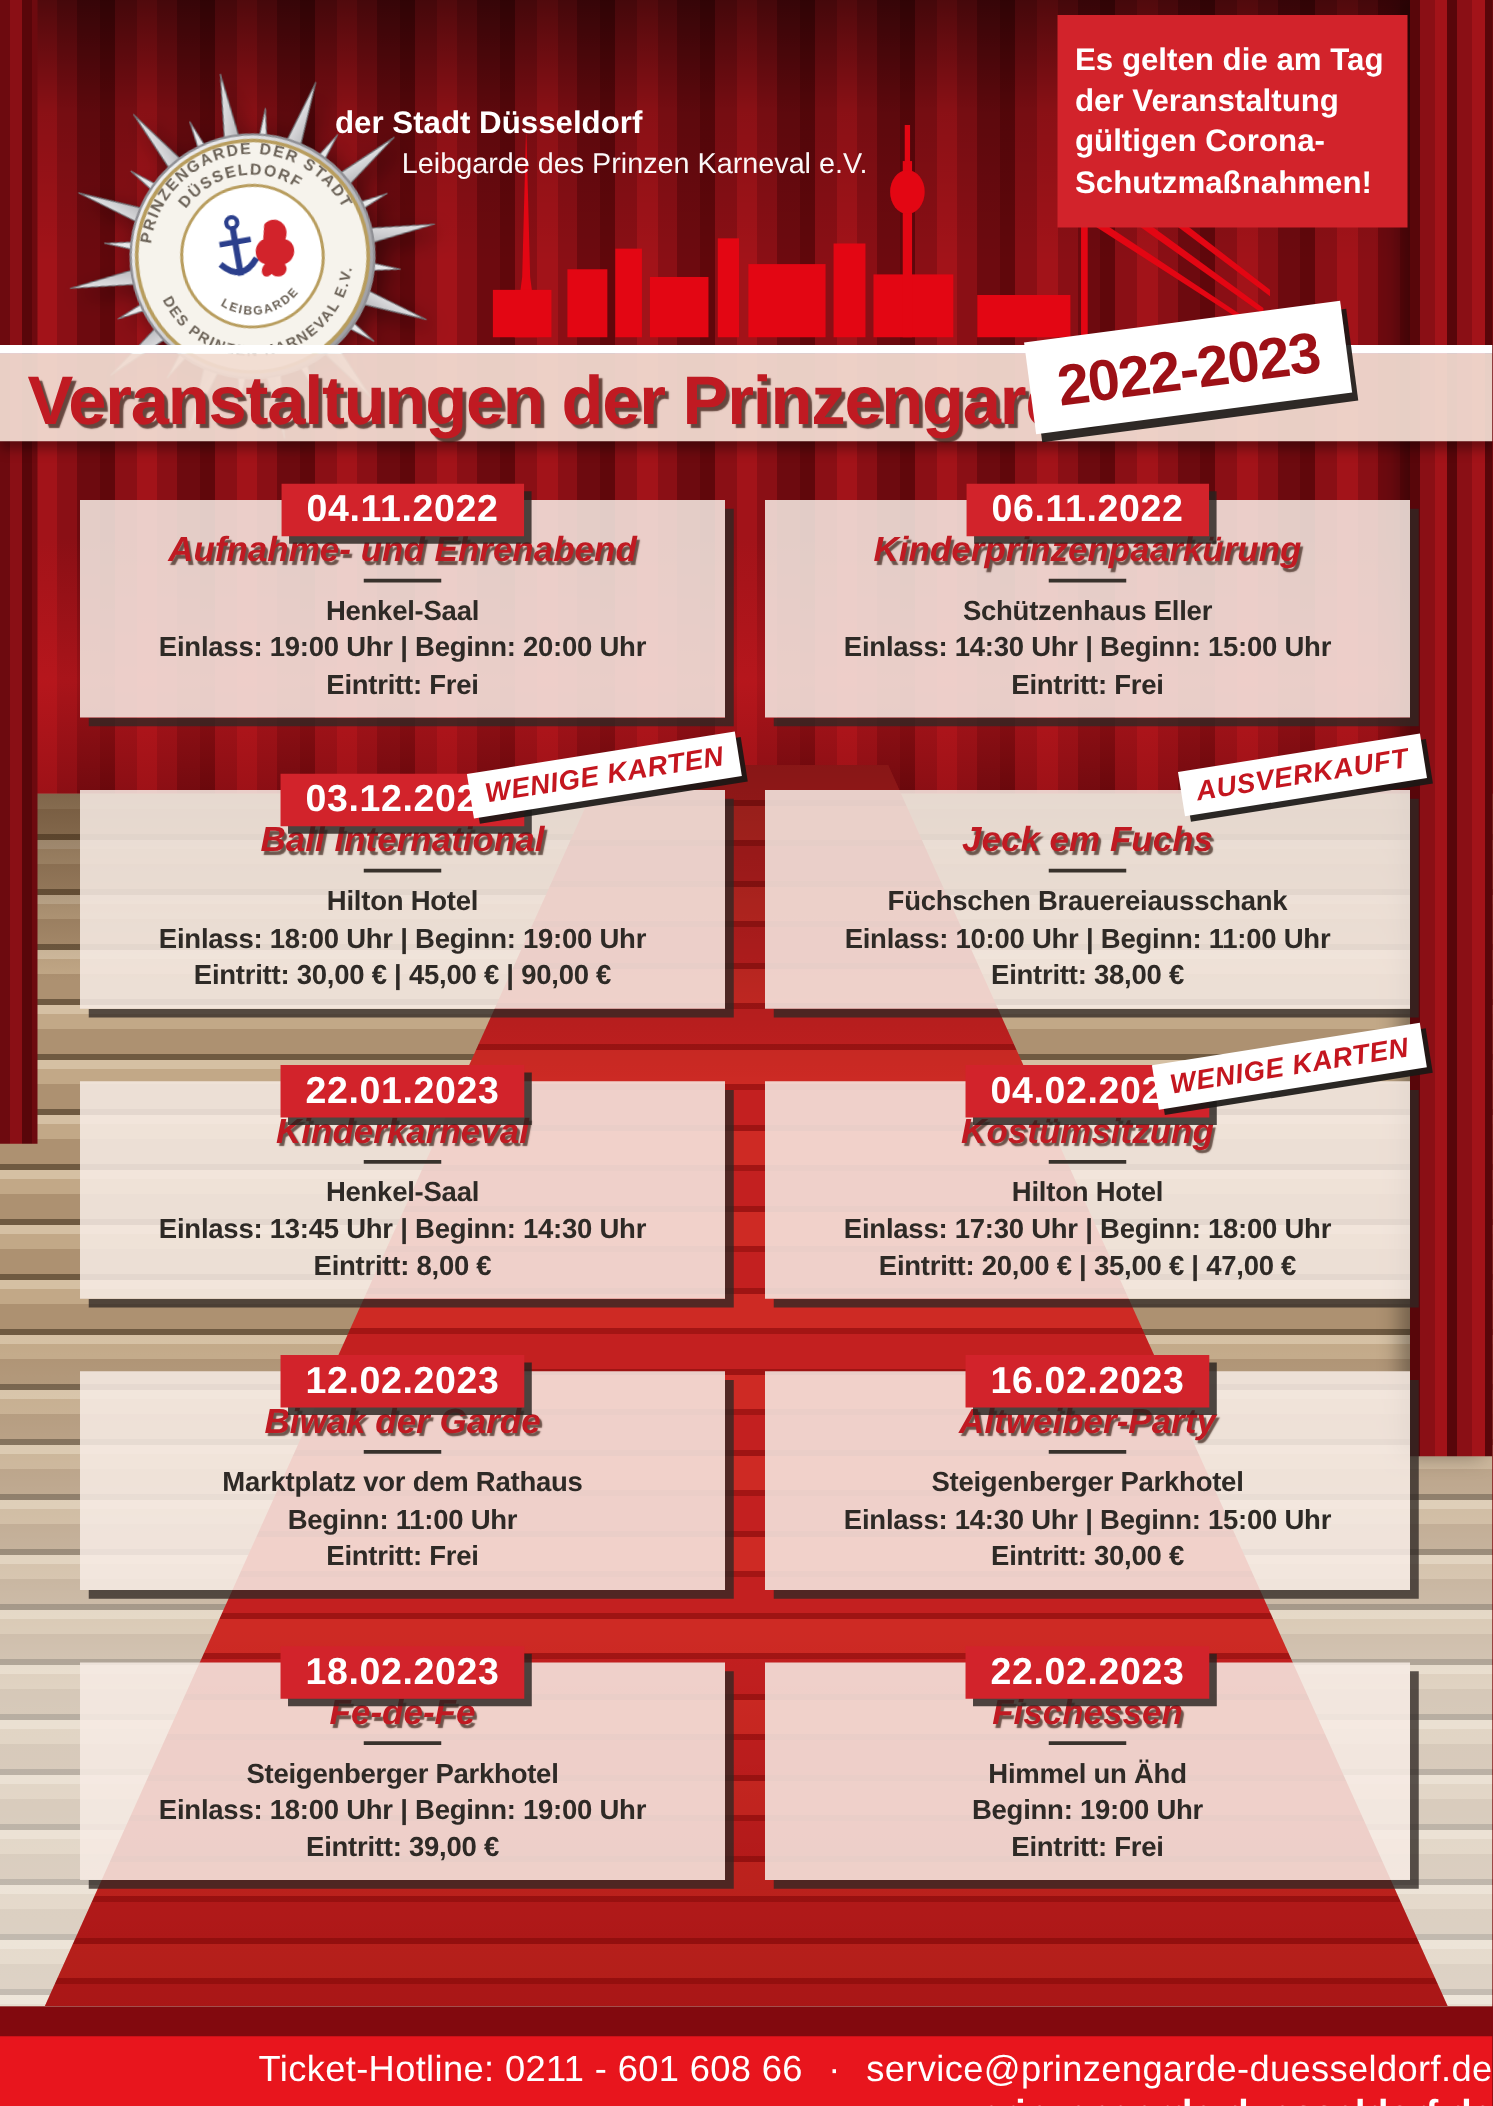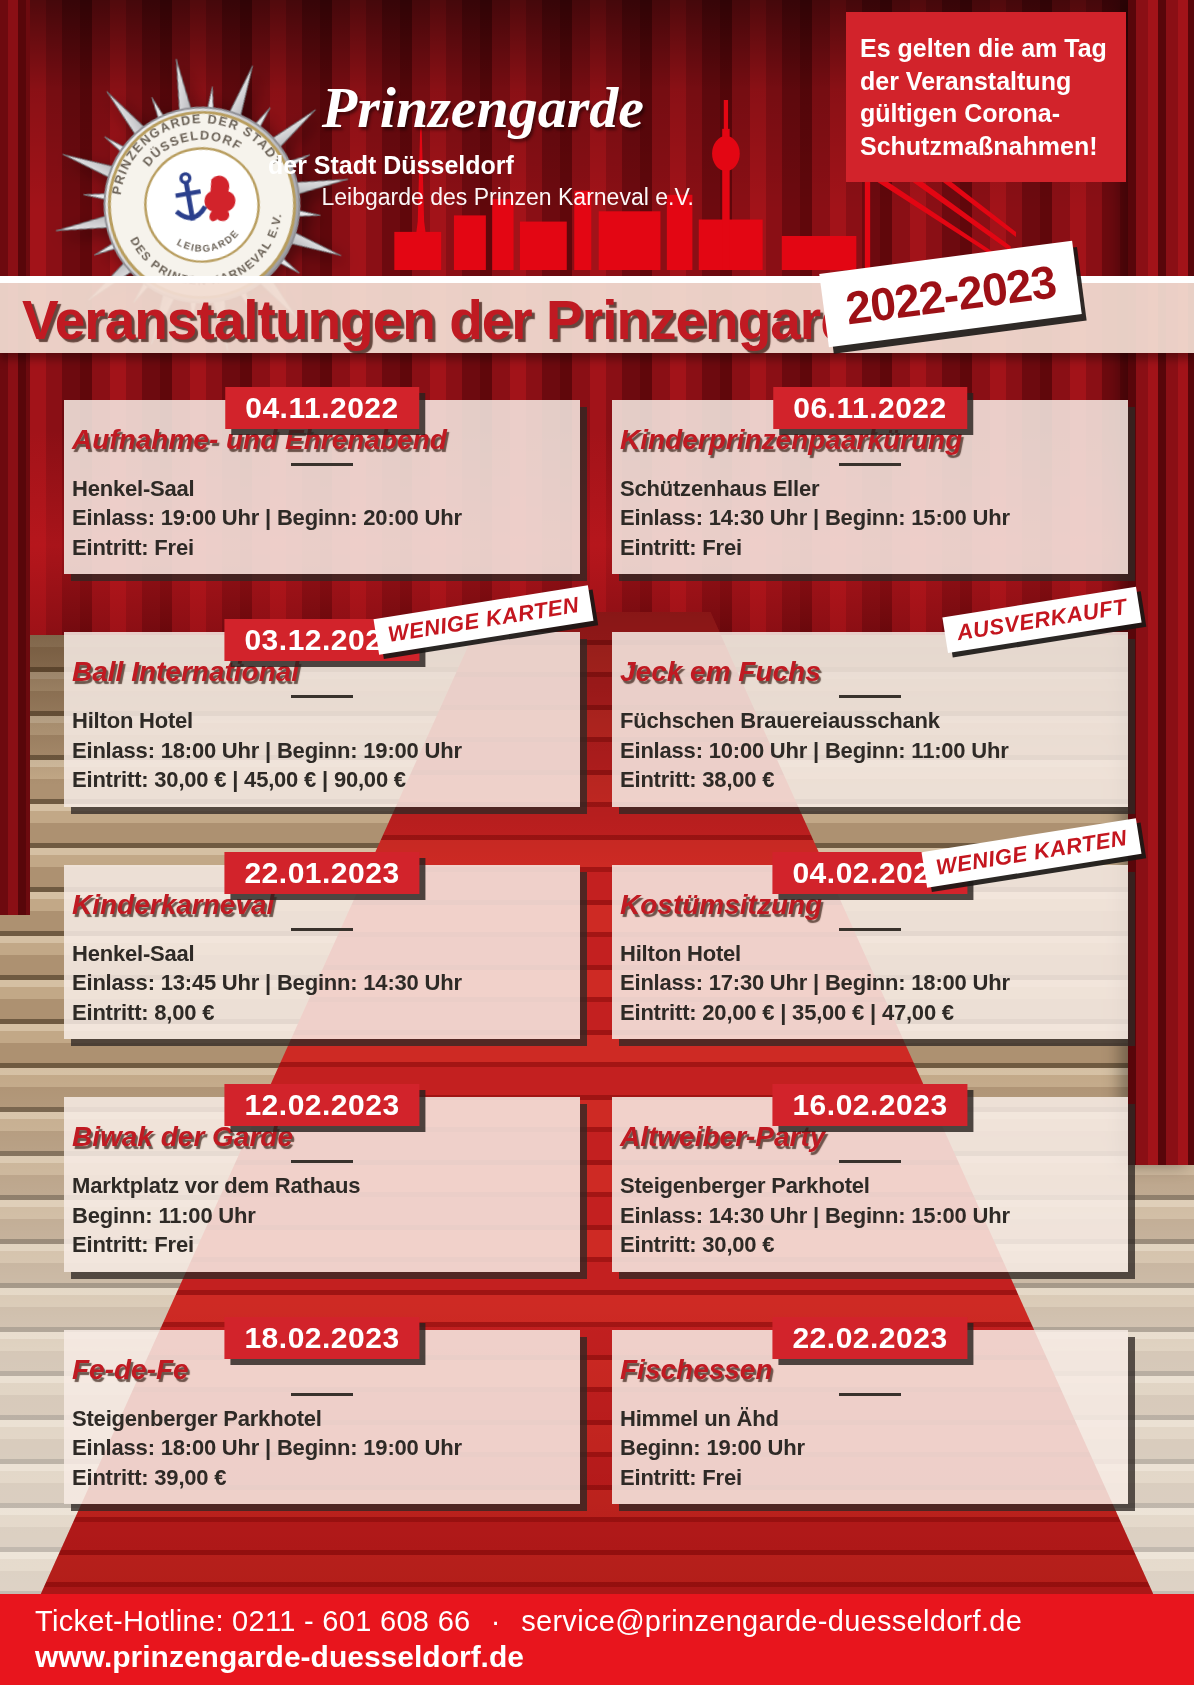--- a/index.html
+++ b/index.html
@@ -58,41 +58,41 @@
     background:rgba(241,220,209,.94);box-shadow:0 6px 9px rgba(0,0,0,.35);}
   .banner::before{content:"";position:absolute;left:0;right:0;top:-7px;height:7px;background:#fff;}
   .banner-title{margin:0;padding:5px 0 0 22px;font-size:55px;font-weight:bold;letter-spacing:-1px;
     color:var(--title-red,#c01a22);text-shadow:3px 3px 1px rgba(56,24,16,.75);}
   .season-flag{position:absolute;right:116px;top:-26px;background:#fff;padding:11px 22px 9px;
     transform:rotate(-7.5deg);font-size:46px;font-weight:bold;letter-spacing:-1px;
     color:#9d1016;box-shadow:4px 7px 0 rgba(25,22,20,.9);}
   
   .events{position:absolute;left:64px;right:66px;top:400px;z-index:6;
     display:grid;grid-template-columns:1fr 1fr;column-gap:32px;row-gap:58px;}
-  .event-card{position:relative;
+  .event-card{position:relative;text-align:center;
     background:var(--card-bg,rgba(246,234,227,.87));
     box-shadow:7px 7px 0 rgba(48,40,36,.78);
     padding:26px 8px 12px;}
   .event-date{position:absolute;top:-13px;left:50%;transform:translateX(-50%);
     background:var(--accent-red,#d2232b);color:#fff;font-size:30px;font-weight:bold;
     padding:4px 20px;letter-spacing:.5px;white-space:nowrap;
     box-shadow:6px 6px 0 rgba(40,34,30,.82);}
   .event-sticker{position:absolute;top:-30px;right:-12px;transform:rotate(-9deg);
     background:#fff;color:var(--sticker-red,#c4161f);font-size:22px;font-weight:bold;font-style:italic;
     padding:5px 12px;letter-spacing:.5px;white-space:nowrap;
     box-shadow:4px 5px 0 rgba(26,24,22,.92);}
   .event-title{margin:0;font-family:Liberation Sans, sans-serif;font-style:italic;font-weight:bold;
     font-size:28px;line-height:1.0;color:var(--title-red,#c01a22);
     text-shadow:2px 3px 1px rgba(52,28,18,.7);}
   .event-divider{width:62px;height:3px;background:#38322c;margin:9px auto 8px;}
   .event-venue,.event-times,.event-price{
     font-size:22px;font-weight:bold;color:#2e2a26;line-height:1.34;letter-spacing:-.2px;}
   
-  .footer{position:absolute;left:0;right:0;bottom:0;height:91px;z-index:7;
-    background:var(--footer-red,#e8151d);color:#fff;text-align:left;padding-left:35px;}
+  .footer{position:absolute;left:0;right:0;bottom:0;height:56px;z-index:7;
+    background:var(--footer-red,#e8151d);color:#fff;text-align:right;}
   .footer-line1{margin-top:11px;font-size:29px;letter-spacing:.3px;}
   .footer-line1 .dot{margin:0 12px;}
   .footer-line2{margin-top:2px;font-size:30px;font-weight:bold;}
 </style>
 </head>
 <body>
 
 <div>
 
   <div class="curtain"></div>
@@ -183,21 +183,20 @@
     <g transform="translate(-12,-4)">
       <circle cx="0" cy="-26" r="4.5" fill="none" stroke="#2b3f8c" stroke-width="3.5"></circle>
       <path d="M0,-21 L0,18" stroke="#2b3f8c" stroke-width="5" fill="none"></path>
       <path d="M-13,-10 L13,-10" stroke="#2b3f8c" stroke-width="4.5" fill="none"></path>
       <path d="M-15,6 Q0,24 15,6" fill="none" stroke="#2b3f8c" stroke-width="5"></path>
     </g>
     <path fill="#d2232b" d="M14,-24 C24,-32 36,-20 29,-9 C38,-5 36,9 25,11 C29,18 18,24 13,17 C6,22 2,13 9,8 C0,4 2,-10 11,-12 Z"></path>
   </svg>
 
   <div class="brand">
-    <div class="brand-name">Prinzengarde</div>
     <div class="brand-sub1">der Stadt Düsseldorf</div>
     <div class="brand-sub2">Leibgarde des Prinzen Karneval e.V.</div>
   </div>
 
   <div class="corona">Es gelten die am Tag der Veranstaltung gültigen Corona-Schutzmaßnahmen!</div>
 
   <div class="banner">
     <h1 class="banner-title">Veranstaltungen der Prinzengarde</h1>
     <div class="season-flag">2022-2023</div>
   </div>

